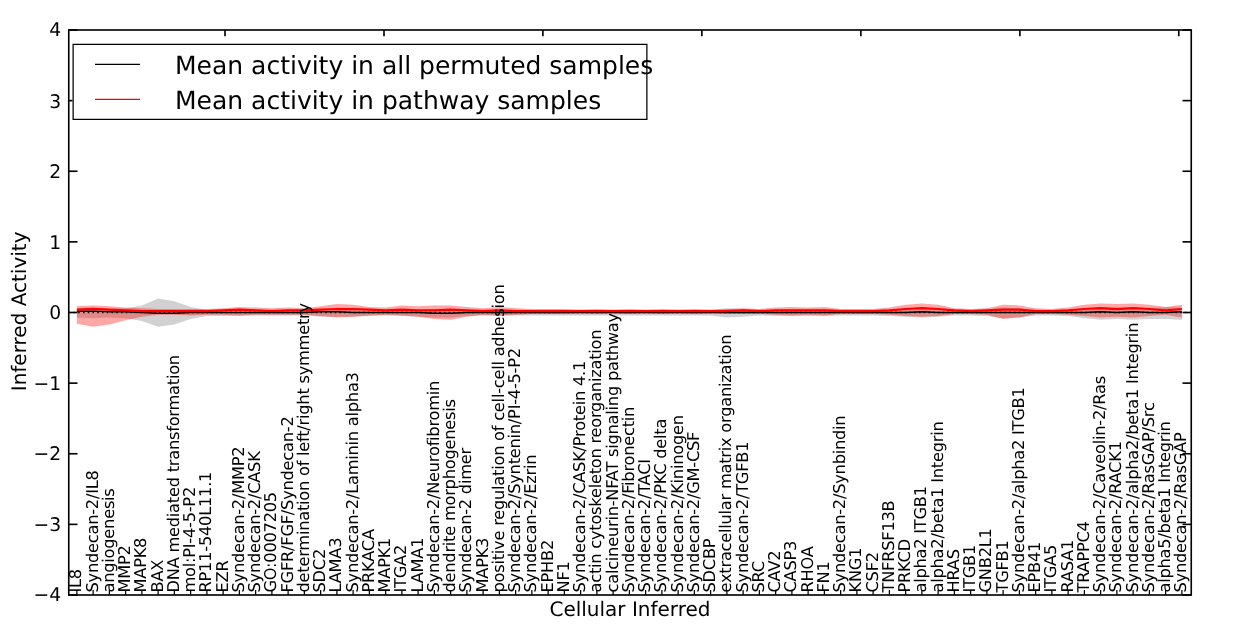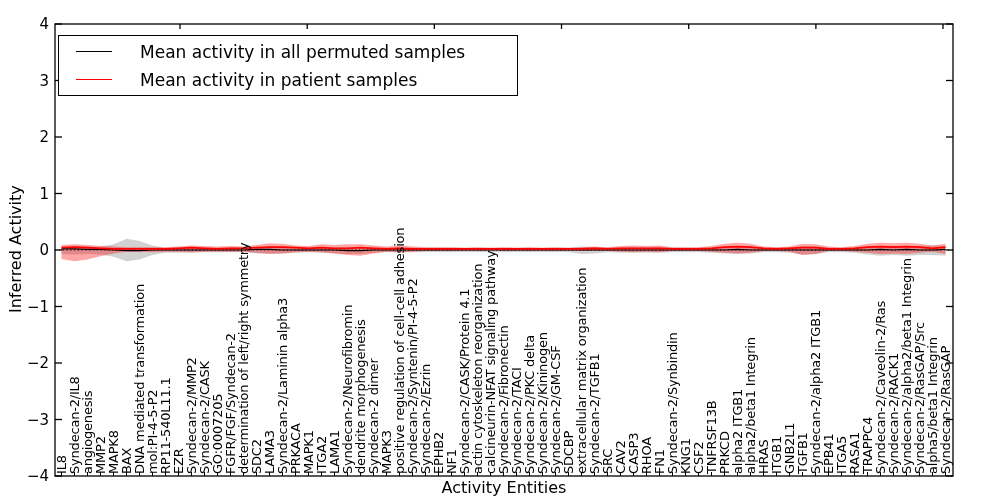--- a/index.html
+++ b/index.html
@@ -11,21 +11,21 @@
   .ylabel{position:absolute;left:6px;top:313px;transform-origin:0 0;transform:rotate(-90deg);
           font-size:16px;white-space:nowrap;}
   .ytick{position:absolute;left:8px;width:41px;text-align:right;font-size:15px;line-height:20px;}
   .xtick{position:absolute;transform-origin:0 0;transform:rotate(-90deg);white-space:nowrap;
          font-size:13px;line-height:13px;letter-spacing:-0.2px;}
   .legend{position:absolute;left:58px;top:35px;width:460px;height:61px;background:#fff;
           border:1.6px solid #000;box-sizing:border-box;display:flex;flex-direction:column;
           justify-content:center;gap:7px;padding-left:17px;}
   .legend-item{display:flex;align-items:center;height:21px;}
   .legend-swatch{width:36px;height:0;border-top:1.8px solid #000;margin-right:28px;flex:none;}
-  .legend-label{font-size:17px;white-space:nowrap;}
+  .legend-label{font-size:20px;white-space:nowrap;}
 </style>
 </head>
 <body>
 
 <div class="canvas">
   <svg id="plot" width="1000" height="500">
       <polygon points="61.5,247.2 74.5,246.6 87.5,247.2 100.5,246.6 113.5,244.3 126.5,238.7 139.5,241.0 152.5,245.5 165.5,247.7 178.5,247.7 191.5,247.7 204.5,247.7 217.5,247.7 230.5,247.7 243.5,247.7 256.5,247.2 269.5,247.2 282.5,247.2 295.5,247.7 308.5,247.7 321.5,247.7 334.5,247.7 347.5,247.2 360.5,247.2 373.5,247.7 386.5,247.7 399.5,247.7 412.5,247.7 425.5,247.7 438.5,247.7 451.5,247.7 464.5,247.7 477.5,247.7 490.5,247.7 503.5,247.7 516.5,247.7 529.5,247.7 542.5,247.7 555.5,247.7 568.5,247.7 581.5,246.6 594.5,247.2 607.5,247.7 620.5,247.7 633.5,247.2 646.5,247.7 659.5,247.2 672.5,247.7 685.5,247.7 698.5,247.7 711.5,247.7 724.5,247.2 737.5,246.6 750.5,247.2 763.5,247.7 776.5,247.7 789.5,247.7 802.5,246.0 815.5,246.6 828.5,247.7 841.5,247.7 854.5,247.7 867.5,246.6 880.5,246.0 893.5,246.0 906.5,246.0 919.5,246.6 932.5,245.5 945.5,246.0 945.5,255.7 932.5,255.1 919.5,255.1 906.5,255.7 893.5,255.1 880.5,255.7 867.5,254.5 854.5,252.8 841.5,252.3 828.5,252.3 815.5,254.0 802.5,254.5 789.5,252.8 776.5,252.3 763.5,252.3 750.5,253.4 737.5,254.0 724.5,253.4 711.5,252.8 698.5,252.3 685.5,252.3 672.5,252.3 659.5,252.8 646.5,252.8 633.5,252.8 620.5,252.8 607.5,252.3 594.5,253.4 581.5,254.0 568.5,252.3 555.5,252.3 542.5,252.3 529.5,252.3 516.5,252.3 503.5,252.3 490.5,252.3 477.5,252.3 464.5,252.3 451.5,252.3 438.5,252.3 425.5,252.3 412.5,252.3 399.5,252.8 386.5,252.3 373.5,252.8 360.5,254.0 347.5,254.0 334.5,253.4 321.5,252.8 308.5,252.3 295.5,252.8 282.5,253.4 269.5,253.4 256.5,253.4 243.5,252.3 230.5,252.3 217.5,252.3 204.5,252.3 191.5,252.8 178.5,252.8 165.5,252.8 152.5,255.1 139.5,259.6 126.5,261.3 113.5,256.8 100.5,254.5 87.5,254.0 74.5,254.5 61.5,254.0" fill="rgba(0,0,0,0.18)" stroke="none"></polygon>
       <polygon points="61.5,244.9 74.5,244.3 87.5,244.9 100.5,246.0 113.5,246.6 126.5,247.2 139.5,247.2 152.5,247.2 165.5,247.2 178.5,246.6 191.5,245.5 204.5,246.0 217.5,246.6 230.5,246.0 243.5,246.6 256.5,244.9 269.5,243.2 282.5,243.8 295.5,245.5 308.5,246.0 321.5,244.3 334.5,244.9 347.5,244.3 360.5,244.3 373.5,245.5 386.5,246.6 399.5,245.5 412.5,246.6 425.5,247.2 438.5,247.2 451.5,247.2 464.5,247.7 477.5,247.2 490.5,247.7 503.5,247.2 516.5,247.7 529.5,247.2 542.5,247.7 555.5,247.2 568.5,247.7 581.5,247.2 594.5,246.6 607.5,247.2 620.5,246.0 633.5,245.5 646.5,246.0 659.5,245.5 672.5,247.2 685.5,247.2 698.5,247.2 711.5,246.0 724.5,243.8 737.5,242.7 750.5,243.8 763.5,246.6 776.5,247.2 789.5,246.6 802.5,243.8 815.5,244.3 828.5,246.6 841.5,247.2 854.5,246.0 867.5,243.8 880.5,242.7 893.5,243.2 906.5,242.7 919.5,243.8 932.5,245.5 945.5,243.8 945.5,254.0 932.5,251.7 919.5,252.8 906.5,254.0 893.5,253.4 880.5,254.0 867.5,252.8 854.5,251.7 841.5,251.1 828.5,251.1 815.5,254.0 802.5,255.1 789.5,251.7 776.5,251.1 763.5,251.1 750.5,252.8 737.5,253.4 724.5,252.8 711.5,251.7 698.5,251.1 685.5,251.1 672.5,251.1 659.5,252.3 646.5,251.7 633.5,252.3 620.5,251.7 607.5,251.1 594.5,251.1 581.5,251.1 568.5,250.6 555.5,251.1 542.5,250.6 529.5,251.1 516.5,250.6 503.5,251.1 490.5,250.6 477.5,251.1 464.5,250.6 451.5,251.1 438.5,251.1 425.5,251.1 412.5,251.7 399.5,252.3 386.5,251.7 373.5,253.4 360.5,255.7 347.5,255.1 334.5,253.4 321.5,252.3 308.5,251.7 295.5,252.3 282.5,253.4 269.5,254.0 256.5,252.8 243.5,251.7 230.5,251.7 217.5,251.7 204.5,251.7 191.5,252.3 178.5,251.7 165.5,251.7 152.5,252.3 139.5,251.7 126.5,251.7 113.5,253.4 100.5,256.2 87.5,259.6 74.5,261.3 61.5,259.0" fill="rgba(255,0,0,0.35)" stroke="none"></polygon>
       <line x1="55" y1="250" x2="953" y2="250" stroke="#000000" stroke-width="1.2" stroke-dasharray="1.2 2.6"></line>
       <polyline points="61.5,248.9 74.5,248.9 87.5,249.4 100.5,249.4 113.5,250.0 126.5,250.6 139.5,250.6 152.5,250.0 165.5,250.0 178.5,250.0 191.5,250.0 204.5,250.0 217.5,250.0 230.5,250.0 243.5,250.0 256.5,249.4 269.5,249.4 282.5,250.0 295.5,250.0 308.5,250.0 321.5,250.0 334.5,250.0 347.5,250.6 360.5,250.6 373.5,250.0 386.5,250.0 399.5,250.0 412.5,250.0 425.5,250.0 438.5,250.0 451.5,250.0 464.5,250.0 477.5,250.0 490.5,250.0 503.5,250.0 516.5,250.0 529.5,250.0 542.5,250.0 555.5,250.0 568.5,250.0 581.5,250.0 594.5,250.0 607.5,250.0 620.5,250.0 633.5,250.0 646.5,250.0 659.5,250.0 672.5,250.0 685.5,250.0 698.5,250.0 711.5,250.0 724.5,250.0 737.5,249.4 750.5,250.0 763.5,250.0 776.5,250.0 789.5,250.0 802.5,250.0 815.5,250.0 828.5,250.0 841.5,250.0 854.5,250.0 867.5,250.0 880.5,249.4 893.5,250.0 906.5,249.4 919.5,250.0 932.5,250.0 945.5,249.4" fill="none" stroke="#000000" stroke-width="1.2"></polyline>
@@ -121,21 +121,21 @@
       <line x1="180.0" y1="24" x2="180.0" y2="29" stroke="#000" stroke-width="1.3"></line>
       <line x1="307.2" y1="24" x2="307.2" y2="29" stroke="#000" stroke-width="1.3"></line>
       <line x1="434.3" y1="24" x2="434.3" y2="29" stroke="#000" stroke-width="1.3"></line>
       <line x1="561.5" y1="24" x2="561.5" y2="29" stroke="#000" stroke-width="1.3"></line>
       <line x1="688.7" y1="24" x2="688.7" y2="29" stroke="#000" stroke-width="1.3"></line>
       <line x1="815.9" y1="24" x2="815.9" y2="29" stroke="#000" stroke-width="1.3"></line>
       <line x1="943.0" y1="24" x2="943.0" y2="29" stroke="#000" stroke-width="1.3"></line>
     </svg>
 
   <div class="ylabel">Inferred Activity</div>
-  <div class="xlabel">Activity Entities</div>
+  <div class="xlabel">Cellular Inferred</div>
 
   <div id="yticks">
       <div class="ytick" style="top: 14px;">4</div>
       <div class="ytick" style="top: 70.5px;">3</div>
       <div class="ytick" style="top: 127px;">2</div>
       <div class="ytick" style="top: 183.5px;">1</div>
       <div class="ytick" style="top: 240px;">0</div>
       <div class="ytick" style="top: 296.5px;">−1</div>
       <div class="ytick" style="top: 353px;">−2</div>
       <div class="ytick" style="top: 409.5px;">−3</div>
@@ -213,16 +213,16 @@
       <div class="xtick" style="left: 939px; top: 474px;">Syndecan-2/RasGAP</div>
     </div>
 
   <div class="legend">
     <div class="legend-item">
       <span class="legend-swatch" style="border-top-color: rgb(0, 0, 0);"></span>
       <span class="legend-label">Mean activity in all permuted samples</span>
     </div>
     <div class="legend-item">
       <span class="legend-swatch" style="border-top-color: rgb(255, 0, 0);"></span>
-      <span class="legend-label">Mean activity in patient samples</span>
+      <span class="legend-label">Mean activity in pathway samples</span>
     </div>
   </div>
 </div>
 
 </body></html>

